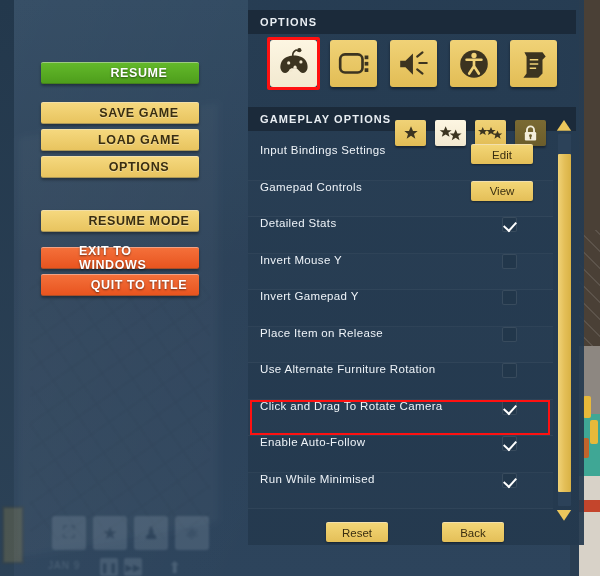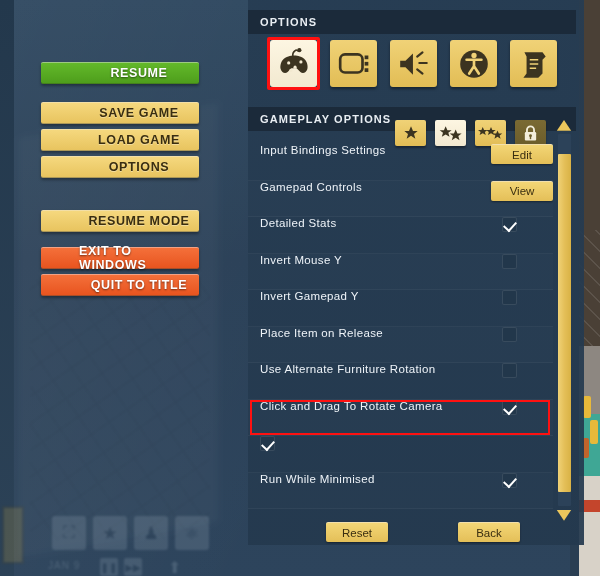--- a/index.html
+++ b/index.html
@@ -138,21 +138,21 @@
   #list { position:absolute; left:0; top:144px; width:305px; height:365px; overflow:hidden; }
   .orow {
     position:relative; height:36.5px;
     display:flex; 
     border-bottom:1px solid rgba(255,255,255,.045);
     padding:0 0 0 12px;
   }
   .orow:nth-child(even) { background: rgba(255,255,255,.012); }
   .olabel { color:#eef3f8; font-size:11.5px; letter-spacing:.35px; flex:1; }
   .obtn {
-    width:62px; height:20px; margin-right:0; border-radius:2px;
+    width:62px; height:20px; margin-right:20px; border-radius:2px;
     background: linear-gradient(180deg,#f3d676,#e4bf58);
     color:#3a2e10; font-size:11.5px;
     display:flex; align-items:center; justify-content:center;
     border-top:1px solid rgba(255,255,255,.5);
     box-shadow:0 1px 2px rgba(0,0,0,.4);
     cursor:pointer;
   }
   .ocheck {
     width:15px; height:15px; margin-right:36px;
     background:#22374b; border:1px solid rgba(255,255,255,.10);
@@ -174,21 +174,21 @@
   .sarrow { width:18px; height:14px; cursor:pointer; }
   .sarrow svg { fill:#ecc75c; }
   .strack { position:absolute; left:3px; top:16px; width:13px; height:372px;
             background:#2c4259; border-radius:1px; }
   .sthumb { position:absolute; left:3px; top:36px; width:13px; height:338px;
             background: linear-gradient(90deg,#f0d277,#e4bf58,#d9b245);
             border-radius:1px; cursor:pointer; }
   #sbar .bot { position:absolute; left:0; bottom:0; }
 
   
-  #footer { position:absolute; left:0; top:522px; width:336px; display:flex; gap:70px;
+  #footer { position:absolute; left:0; top:522px; width:336px; display:flex; gap:54px;
             padding-left:78px; }
   .fbtn {
     width:62px; height:20px; border-radius:2px;
     background: linear-gradient(180deg,#f3d676,#e4bf58);
     color:#3a2e10; font-size:11.5px;
     display:flex; align-items:center; justify-content:center;
     border-top:1px solid rgba(255,255,255,.5);
     box-shadow:0 1px 2px rgba(0,0,0,.4);
     cursor:pointer;
   }
@@ -356,20 +356,21 @@
       <span class="ocheck"></span>
     </div>
 
     <div class="orow">
       <span class="olabel">Click and Drag To Rotate Camera</span>
       <span class="ocheck on"></span>
       <span class="row-highlight"></span>
     </div>
 
     <div class="orow">
+      <span class="olabel">Enable Auto-Follow</span>
       <span class="ocheck on"></span>
     </div>
 
     <div class="orow">
       <span class="olabel">Run While Minimised</span>
       <span class="ocheck on"></span>
     </div>
   </div>
 
   <div id="sbar">

